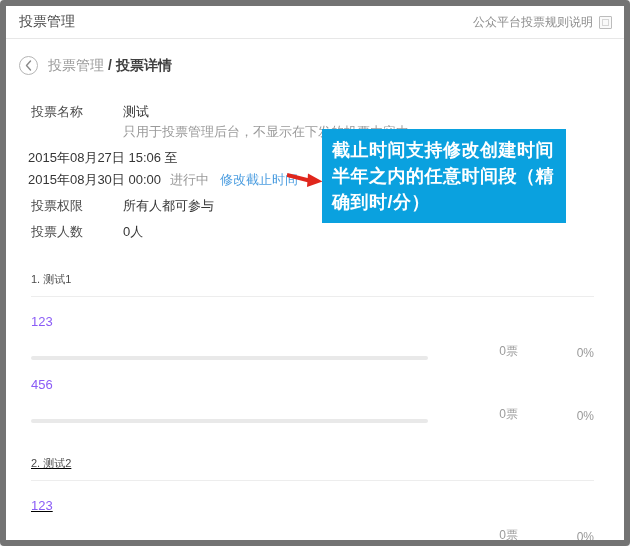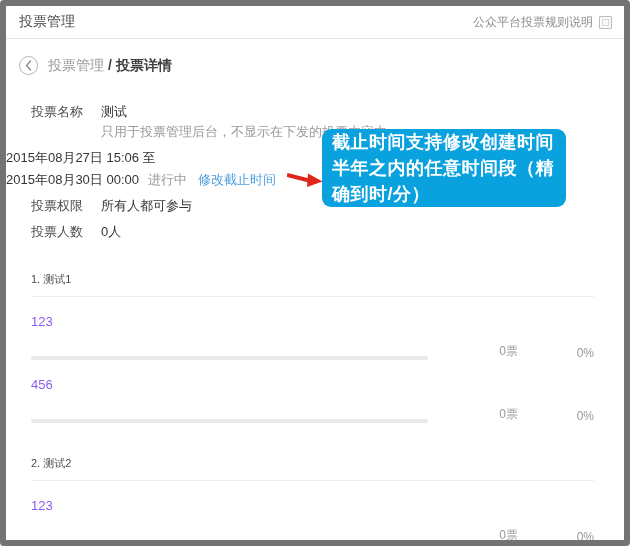--- a/index.html
+++ b/index.html
@@ -32,36 +32,36 @@
     background:#fff; flex-shrink:0; box-sizing:border-box;
   }
   .crumb { margin-left:10px; font-size:14px; }
   .crumb-parent { color:#9a9a9a; cursor:pointer; }
   .crumb-sep { color:#3f3f3f; font-weight:bold; margin:0 4px; }
   .crumb-current { color:#3f3f3f; font-weight:bold; }
   
   .form { margin-top:27px; font-size:13px; }
   .form-row { display:flex; margin-bottom:6px; line-height:20px; }
   .form-label { width:70px; padding-left:25px; color:#4c4c4c; flex-shrink:0; }
-  .form-value { color:#353535; }
+  .form-value { color:#353535;margin-left:22px; }
   .helper { color:#9a9a9a; }
   .time-line2 { margin-top:2px; }
   .status { color:#9a9a9a; margin-left:9px; }
   .modify-link { color:#4b9de0; margin-left:11px; cursor:pointer; text-decoration:none; }
   
   .callout {
     position:absolute; left:316px; top:123px; width:244px; box-sizing:border-box;
     background:#0aa1df; color:#fff; font-weight:bold; font-size:18px;
-    line-height:26px; padding:0 10px; letter-spacing:0.5px;border-radius:9px;
+    line-height:26px; padding:8px 10px; letter-spacing:0.5px;
   }
   .red-arrow { position:absolute; left:281px; top:165px; width:36px; height:17px; }
   
   .questions { margin:30px 30px 0 25px; }
   .q-block { margin-top:0; }
-  .q-block + .q-block { margin-top:33px; }
+  .q-block + .q-block { margin-top:33px;text-decoration:underline; }
   .q-title {
     font-size:11px; color:#4a4a4a; padding-bottom:9px;
     border-bottom:1px solid #ededed;
   }
   .opt-name { margin-top:17px; font-size:13px; color:#8b5cf6; }
   .bar-row { display:flex; align-items:flex-end; margin-top:14px;gap:32px; }
   .bar-track {
     flex:1; height:4px; background:#e9e9e9; border-radius:2px;
     position:relative; overflow:hidden;
   }

